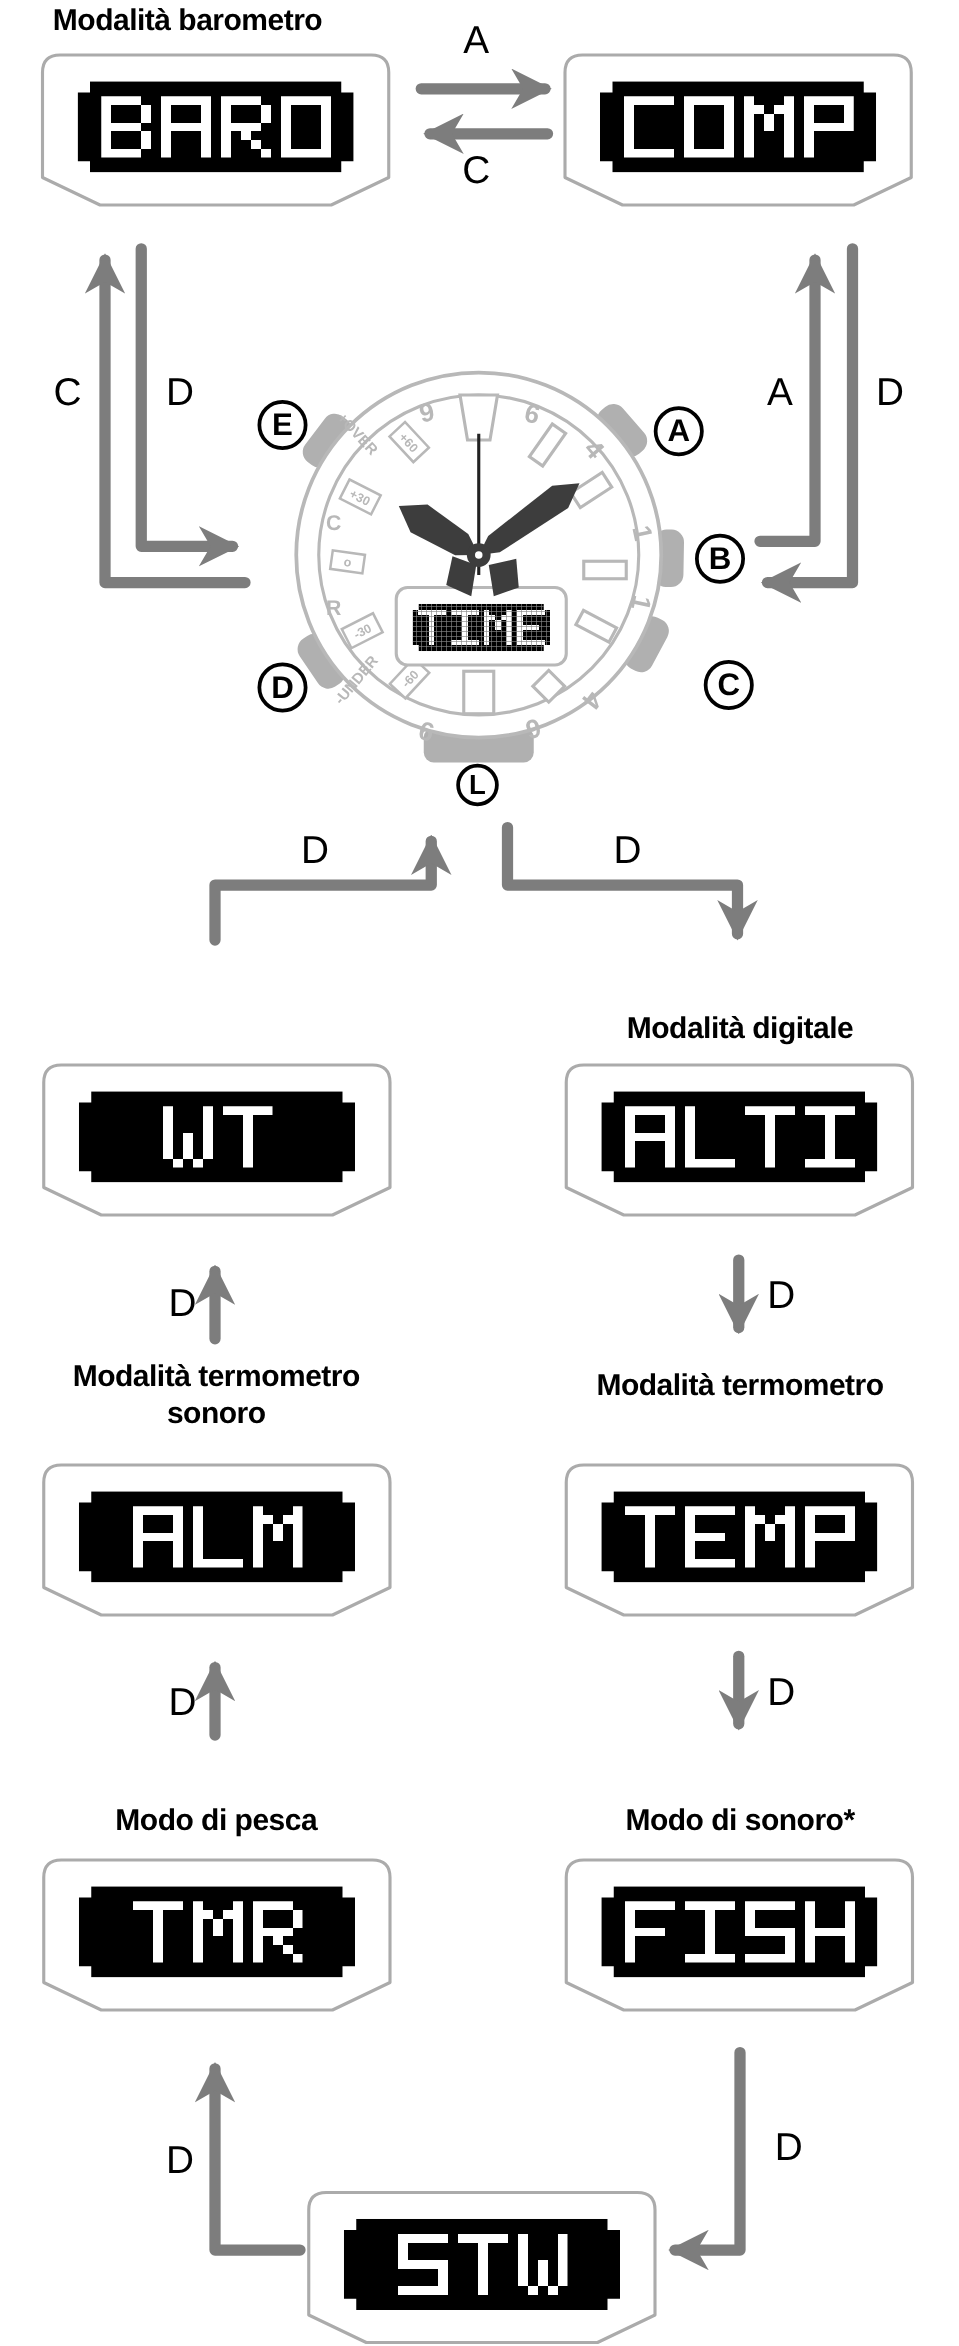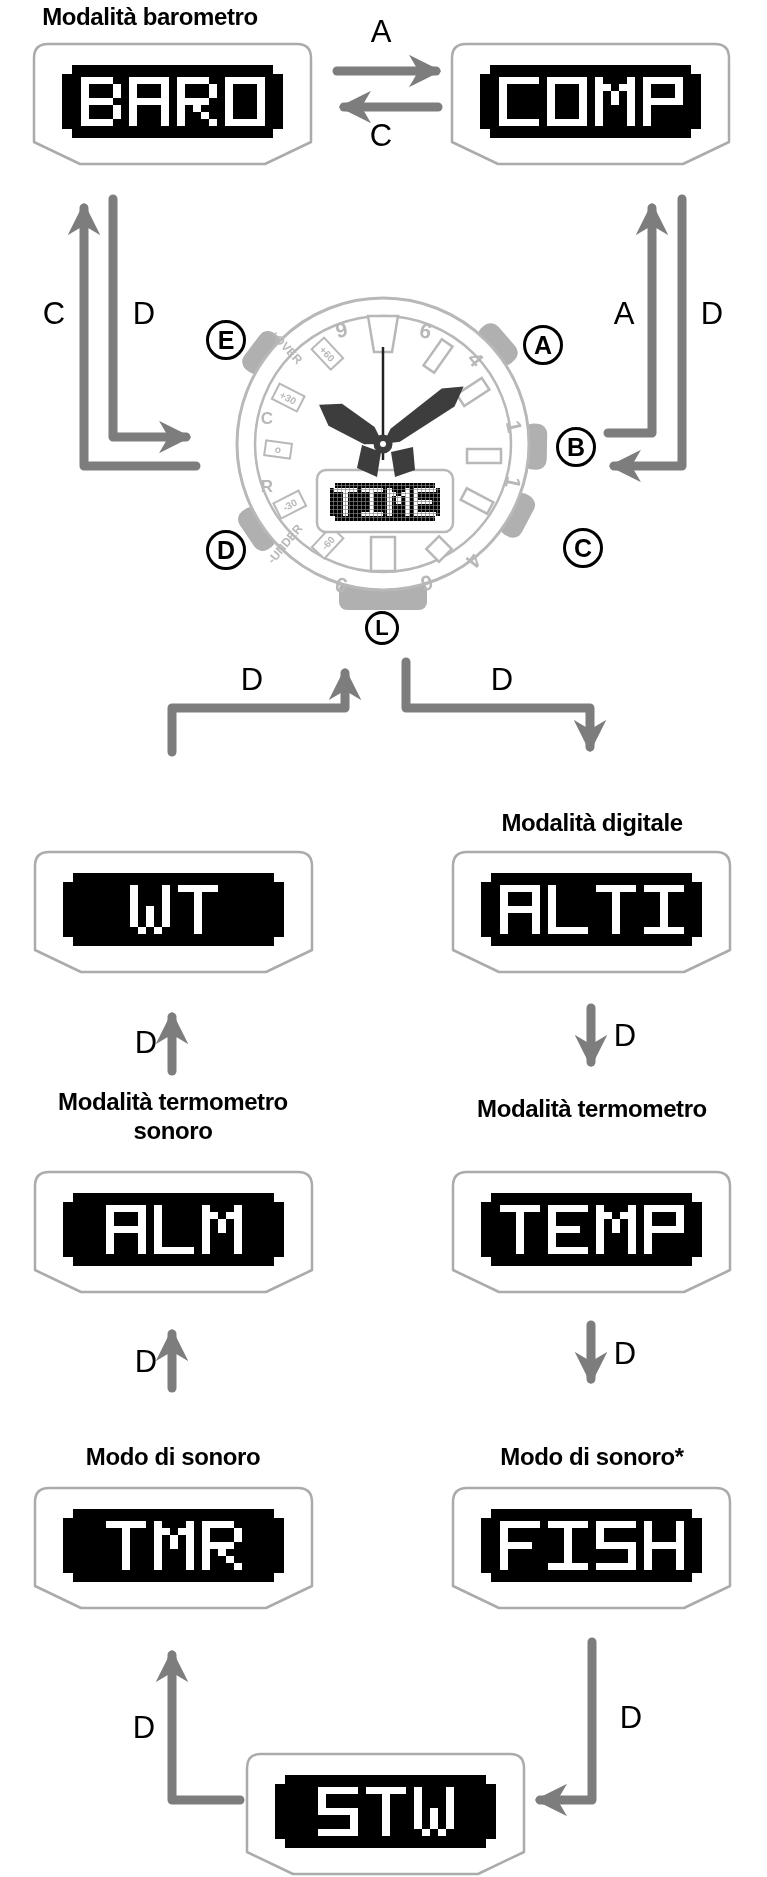--- a/index.html
+++ b/index.html
@@ -63,21 +63,21 @@
 
   <div class="title" style="left:150px;top:2px">Modalità barometro</div>
   <div class="title" style="left:383px;top:212px">
   </div>
   <div class="title" style="left:592px;top:808px">Modalità digitale</div>
   <div class="title" style="left:173px;top:1087px">
     <div>Modalità termometro</div>
     <div>sonoro</div>
   </div>
   <div class="title" style="left:592px;top:1094px">Modalità termometro</div>
-  <div class="title" style="left:173px;top:1442px">Modo di sonoro</div>
+  <div class="title" style="left:173px;top:1442px">Modo di pesca</div>
   <div class="title" style="left:592px;top:1442px">Modo di sonoro*</div>
 
   <div class="alabel" style="left:381px;top:14px">A</div>
   <div class="alabel" style="left:381px;top:118px">C</div>
   <div class="alabel" style="left:54px;top:296px">C</div>
   <div class="alabel" style="left:144px;top:296px">D</div>
   <div class="alabel" style="left:624px;top:296px">A</div>
   <div class="alabel" style="left:712px;top:296px">D</div>
   <div class="alabel" style="left:252px;top:662px">D</div>
   <div class="alabel" style="left:502px;top:662px">D</div>

